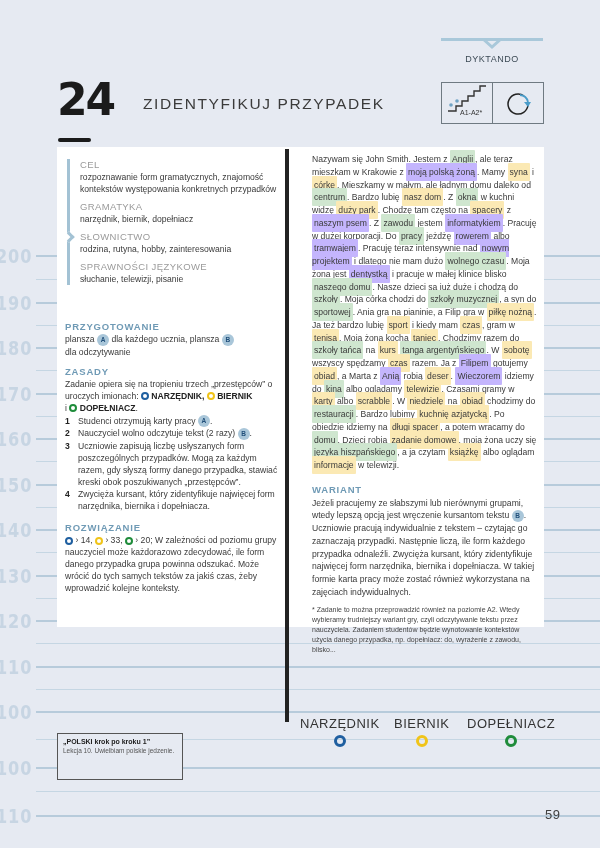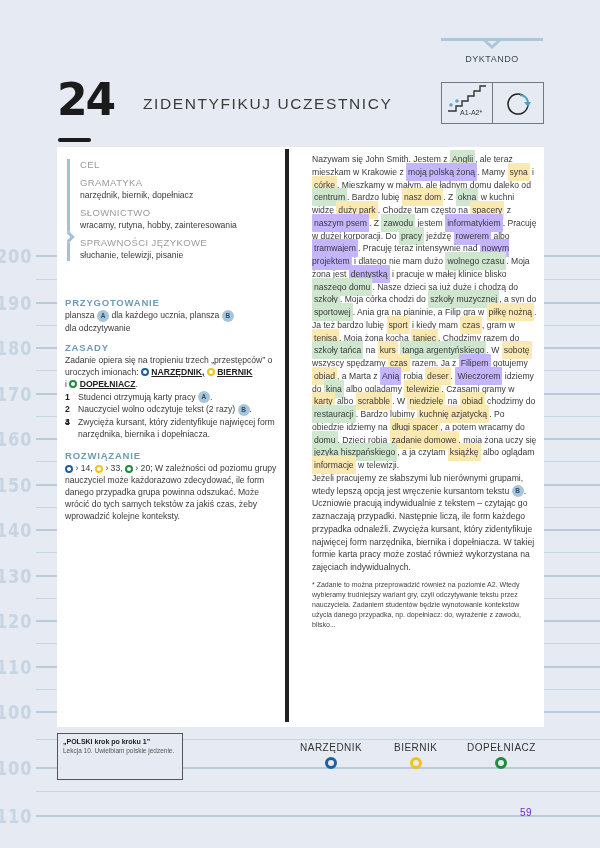--- a/index.html
+++ b/index.html
@@ -45,62 +45,62 @@
   }
   .level-box {
     position: absolute; left: 441px; top: 82px; width: 103px; height: 42px;
     border: 1px solid #6f7a82; display: flex; background: #e6eaf2;
   }
   .level-box .cell { flex: 1; position: relative; }
   .level-box .cell + .cell { border-left: 1px solid #6f7a82; }
   .level-label { position: absolute; left: 18px; top: 26px; font-size: 7px; color: #333; }
 
   .card {
-    position: absolute; left: 57px; top: 147px; width: 487px; height: 580px;
+    position: absolute; left: 57px; top: 147px; width: 487px; height: 480px;
     background: #ffffff;
   }
   .divider { position: absolute; left: 228px; top: 0; width: 4px; height: 573px; background: #222; top: 2px; }
 
   .left-col { position: absolute; left: 8px; top: 6px; width: 220px; font-size: 8.6px; line-height: 12px; color: #3a3a3a; }
   .meta-block { position: relative; padding-left: 10px; border-left: 3px solid #a3c2d4; margin-left: 2px; }
   .meta-block .chev { position: absolute; left: -5px; top: 74px; width: 8px; height: 8px; border-right: 3px solid #a3c2d4; border-top: 3px solid #a3c2d4; transform: rotate(45deg); background: #fff; }
   .meta-head { color: #9a9a9a; font-size: 9.5px; letter-spacing: 0.4px; margin-top: 6px; }
   .meta-head:first-child { margin-top: 0; }
   .sec-head { color: #6f9ab5; font-weight: bold; font-size: 9.5px; letter-spacing: 0.8px; margin-top: 8px; }
   .sec-body { font-size: 8.6px; }
   .badge {
     display: inline-block; width: 12px; height: 12px; border-radius: 50%;
     background: #a9c6d9; color: #1f4e79; font-size: 6.5px; font-weight: bold;
     text-align: center; line-height: 12px; vertical-align: middle;
   }
   .ring { display: inline-block; width: 8px; height: 8px; border-radius: 50%; border: 2px solid; vertical-align: middle; }
   .ring.blue { border-color: #1f5fa0; }
   .ring.yellow { border-color: #f0c419; }
   .ring.green { border-color: #1f8c3b; }
-  .bold { font-weight: bold; color: #222; text-decoration: underline; }
+  .bold { font-weight: bold; color: #222; }
   ol.steps { list-style: none; margin-top: 1px; }
   ol.steps li { position: relative; padding-left: 13px; }
   ol.steps li .n { position: absolute; left: 0; font-weight: bold; color: #222; }
 
   .right-col { position: absolute; left: 255px; top: 6px; width: 226px; font-size: 8.6px; line-height: 12.75px; color: #3a3a3a; }
   .hl { padding: 4px 2px; border-radius: 1px; }
   .hl.g { background: #cfe6cf; }
   .hl.b { background: #c4b5fd; }
   .hl.y { background: #fbe9b4; }
   .note { font-size: 7px; line-height: 10px; margin-top: 6px; color: #444; }
 
   .ref-box {
     position: absolute; left: 57px; top: 733px; width: 126px; height: 47px;
     border: 1px solid #555; padding: 3px 5px; font-size: 6.5px; line-height: 9px; color: #555;
     background: #e6eaf2;
   }
   .ref-box .ttl { font-weight: bold; color: #222; font-size: 7px; }
-  .legend { position: absolute; top: 742px; text-align: center; font-size: 10px; letter-spacing: 0.5px; color: #333; }
+  .legend { position: absolute; top: 716px; text-align: center; font-size: 13px; letter-spacing: 0.5px; color: #333; }
   .legend .ring { width: 12px; height: 12px; border-width: 3px; display: block; margin: 4px auto 0; }
-  .page-num { position: absolute; left: 520px; top: 807px; font-size: 10px; color: #6d28d9; letter-spacing: 0.5px; }
+  .page-num { position: absolute; left: 545px; top: 807px; font-size: 13px; color: #404040; letter-spacing: 0.5px; }
 </style>
 </head>
 <body>
 
 <div class="ruler" id="ruler">
     <div class="ruler-mark" style="top: 255px;">
       <span class="num">200</span>
       <span class="line"></span>
     </div>
     <div class="ruler-mark minor" style="top: 279px;">
@@ -192,21 +192,21 @@
 <div class="dyktando-bar">
   <div class="bar"></div>
   <svg width="102" height="12" style="position:absolute;left:0;top:0">
     <polyline points="42,1 51,9 60,1" fill="none" stroke="#a9c8da" stroke-width="3"></polyline>
   </svg>
 </div>
 <div class="dyktando-label">DYKTANDO</div>
 
 <div class="lesson-number">24</div>
 <div class="lesson-underline"></div>
-<div class="lesson-title">ZIDENTYFIKUJ UCZESTNICY</div>
+<div class="lesson-title">ZIDENTYFIKUJ PRZYPADEK</div>
 
 <div class="level-box">
   <div class="cell">
     <svg width="50" height="40">
       <polyline points="6,28 14,28 14,23 20,23 20,18 26,18 26,13 32,13 32,8 38,8 38,3 44,3" fill="none" stroke="#333" stroke-width="1.4"></polyline>
       <circle cx="9" cy="22" r="1.8" fill="#6fa3c4"></circle>
       <circle cx="15" cy="18" r="1.8" fill="#6fa3c4"></circle>
     </svg>
     <span class="level-label">A1-A2*</span>
   </div>
@@ -217,24 +217,25 @@
       <polygon points="31,19 38,19 35,24" fill="#4a9cc9"></polygon>
     </svg>
   </div>
 </div>
 
 <div class="card">
   <div class="left-col">
     <div class="meta-block">
       <span class="chev"></span>
       <div class="meta-head">CEL</div>
+      <div class="sec-body">rozpoznawanie form gramatycznych, znajomość kontekstów występowania konkretnych przypadków</div>
       <div class="meta-head">GRAMATYKA</div>
       <div class="sec-body">narzędnik, biernik, dopełniacz</div>
       <div class="meta-head">SŁOWNICTWO</div>
-      <div class="sec-body">wracamy, rutyna, hobby, zainteresowania</div>
+      <div class="sec-body">rodzina, rutyna, hobby, zainteresowania</div>
       <div class="meta-head">SPRAWNOŚCI JĘZYKOWE</div>
       <div class="sec-body">słuchanie, telewizji, pisanie</div>
     </div>
 
     <div style="height:28px"></div>
 
     <div class="sec-head">PRZYGOTOWANIE</div>
     <div class="sec-body">
       <span>plansza</span>
       <span class="badge">A</span>
@@ -250,40 +251,41 @@
       <span class="bold">NARZĘDNIK,</span>
       <span class="ring yellow"></span>
       <span class="bold">BIERNIK</span><br>
       <span>i</span>
       <span class="ring green"></span>
       <span class="bold">DOPEŁNIACZ</span><span>.</span>
     </div>
     <ol class="steps sec-body">
       <li><span class="n">1</span><span>Studenci otrzymują karty pracy</span> <span class="badge">A</span><span>.</span></li>
       <li><span class="n">2</span><span>Nauczyciel wolno odczytuje tekst (2 razy)</span> <span class="badge">B</span><span>.</span></li>
-      <li><span class="n">3</span></li>
+      <li><span class="n">3</span><span>Uczniowie zapisują liczbę usłyszanych form poszczególnych przypadków. Mogą za każdym razem, gdy słyszą formy danego przypadka, stawiać kreski obok poszukiwanych „przestępców”.</span></li>
       <li><span class="n">4</span><span>Zwycięża kursant, który zidentyfikuje najwięcej form narzędnika, biernika i dopełniacza.</span></li>
     </ol>
 
     <div class="sec-head" style="margin-top:10px">ROZWIĄZANIE</div>
     <div class="sec-body">
       <span class="ring blue"></span>
       <span>› 14,</span>
       <span class="ring yellow"></span>
       <span>› 33,</span>
       <span class="ring green"></span>
       <span>› 20;</span>
       <span>W zależności od poziomu grupy nauczyciel może każdorazowo zdecydować, ile form danego przypadka grupa powinna odszukać. Może wrócić do tych samych tekstów za jakiś czas, żeby wprowadzić kolejne konteksty.</span>
     </div>
   </div>
 
   <div class="divider"></div>
 
   <div class="right-col">
     <div id="dictation"><span>Nazywam się John Smith. Jestem z </span><span class="hl g">Anglii</span><span>, ale teraz mieszkam w Krakowie z </span><span class="hl b">moją polską żoną</span><span>. Mamy </span><span class="hl y">syna</span><span> i </span><span class="hl y">córkę</span><span>. Mieszkamy w małym, ale ładnym domu daleko od </span><span class="hl g">centrum</span><span>. Bardzo lubię </span><span class="hl y">nasz dom</span><span>. Z </span><span class="hl g">okna</span><span> w kuchni widzę </span><span class="hl y">duży park</span><span>. Chodzę tam często na </span><span class="hl y">spacery</span><span> z </span><span class="hl b">naszym psem</span><span>. Z </span><span class="hl g">zawodu</span><span> jestem </span><span class="hl b">informatykiem</span><span>. Pracuję w dużej korporacji. Do </span><span class="hl g">pracy</span><span> jeżdżę </span><span class="hl b">rowerem</span><span> albo </span><span class="hl b">tramwajem</span><span>. Pracuję teraz intensywnie nad </span><span class="hl b">nowym projektem</span><span> i dlatego nie mam dużo </span><span class="hl g">wolnego czasu</span><span>. Moja żona jest </span><span class="hl b">dentystką</span><span> i pracuje w małej klinice blisko </span><span class="hl g">naszego domu</span><span>. Nasze dzieci są już duże i chodzą do </span><span class="hl g">szkoły</span><span>. Moja córka chodzi do </span><span class="hl g">szkoły muzycznej</span><span>, a syn do </span><span class="hl g">sportowej</span><span>. Ania gra na pianinie, a Filip gra w </span><span class="hl y">piłkę nożną</span><span>. Ja też bardzo lubię </span><span class="hl y">sport</span><span> i kiedy mam </span><span class="hl y">czas</span><span>, gram w </span><span class="hl y">tenisa</span><span>. Moja żona kocha </span><span class="hl y">taniec</span><span>. Chodzimy razem do </span><span class="hl g">szkoły tańca</span><span> na </span><span class="hl y">kurs</span><span> </span><span class="hl g">tanga argentyńskiego</span><span>. W </span><span class="hl y">sobotę</span><span> wszyscy spędzamy </span><span class="hl y">czas</span><span> razem. Ja z </span><span class="hl b">Filipem</span><span> gotujemy </span><span class="hl y">obiad</span><span>, a Marta z </span><span class="hl b">Anią</span><span> robią </span><span class="hl y">deser</span><span>. </span><span class="hl b">Wieczorem</span><span> idziemy do </span><span class="hl g">kina</span><span> albo oglądamy </span><span class="hl y">telewizję</span><span>. Czasami gramy w </span><span class="hl y">karty</span><span> albo </span><span class="hl y">scrabble</span><span>. W </span><span class="hl y">niedzielę</span><span> na </span><span class="hl y">obiad</span><span> chodzimy do </span><span class="hl g">restauracji</span><span>. Bardzo lubimy </span><span class="hl y">kuchnię azjatycką</span><span>. Po obiedzie idziemy na </span><span class="hl y">długi spacer</span><span>, a potem wracamy do </span><span class="hl g">domu</span><span>. Dzieci robią </span><span class="hl y">zadanie domowe</span><span>, moja żona uczy się </span><span class="hl g">języka hiszpańskiego</span><span>, a ja czytam </span><span class="hl y">książkę</span><span> albo oglądam </span><span class="hl y">informacje</span><span> w telewizji.</span></div>
+    <div class="sec-head" style="margin-top:12px">WARIANT</div>
     <div class="sec-body">
       <span>Jeżeli pracujemy ze słabszymi lub nierównymi grupami, wtedy lepszą opcją jest wręczenie kursantom tekstu</span>
       <span class="badge">B</span><span>. Uczniowie pracują indywidualnie z tekstem – czytając go zaznaczają przypadki. Następnie liczą, ile form każdego przypadka odnaleźli. Zwycięża kursant, który zidentyfikuje najwięcej form narzędnika, biernika i dopełniacza. W takiej formie karta pracy może zostać również wykorzystana na zajęciach indywidualnych.</span>
     </div>
     <div class="note">* Zadanie to można przeprowadzić również na poziomie A2. Wtedy wybieramy trudniejszy wariant gry, czyli odczytywanie tekstu przez nauczyciela. Zadaniem studentów będzie wynotowanie kontekstów użycia danego przypadka, np. dopełniacz: do, wyrażenie z zawodu, blisko...</div>
   </div>
 </div>
 
 <div class="ref-box">
   <div class="ttl">„POLSKI krok po kroku 1”</div>

